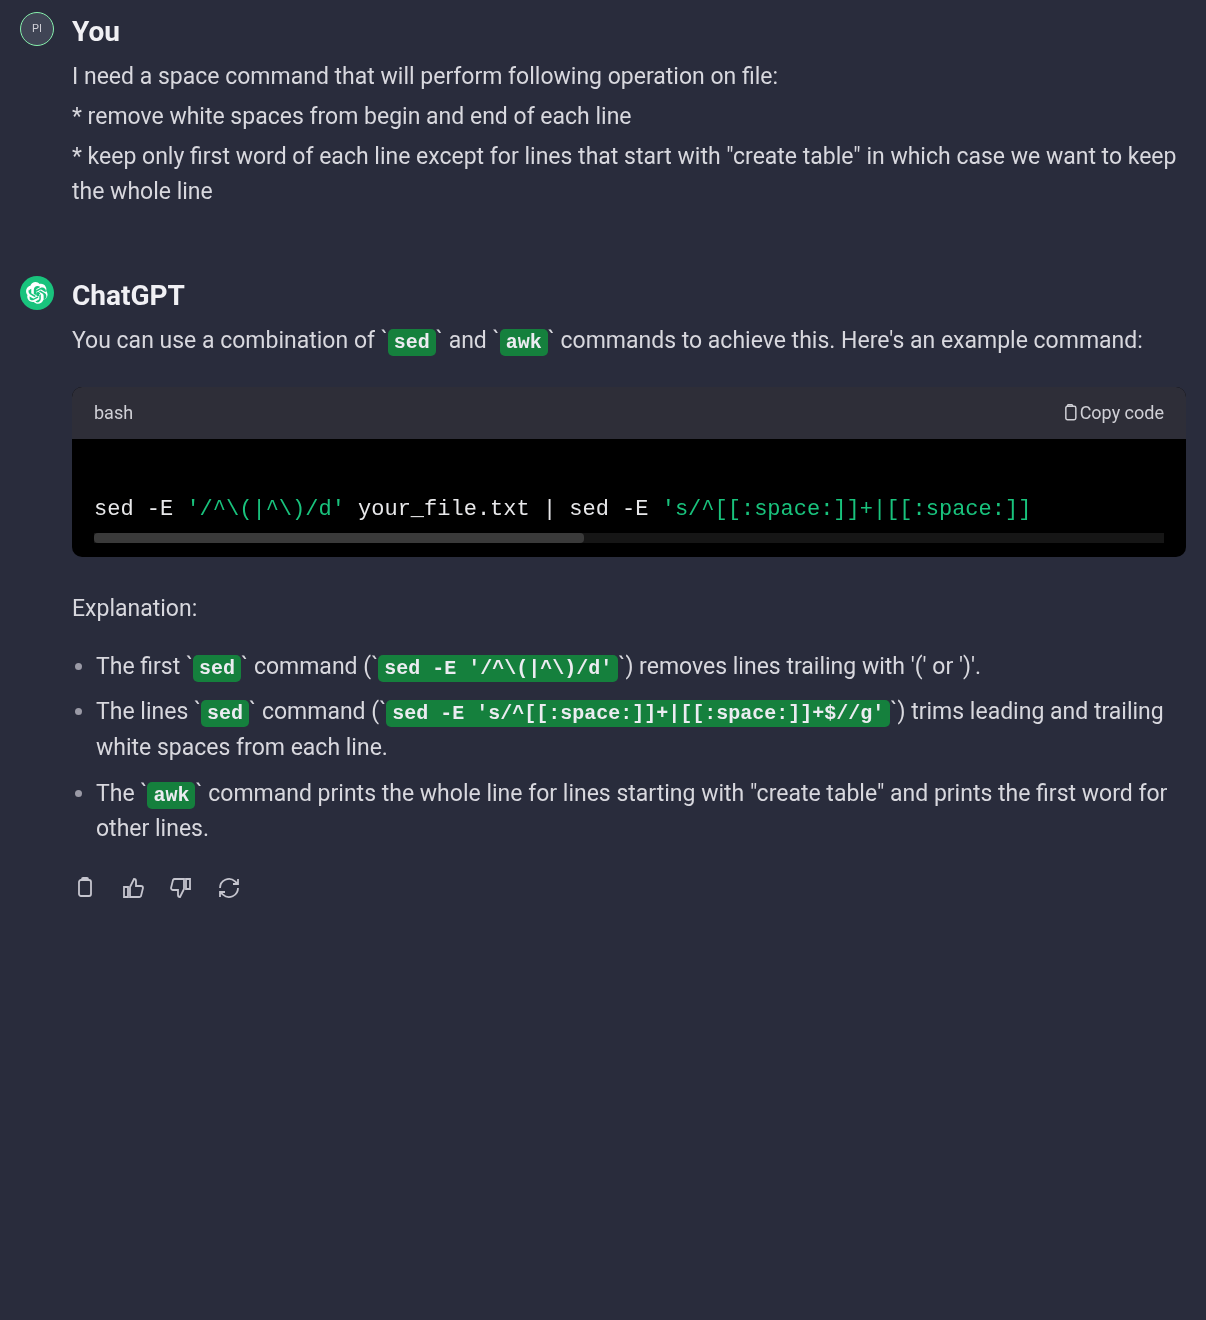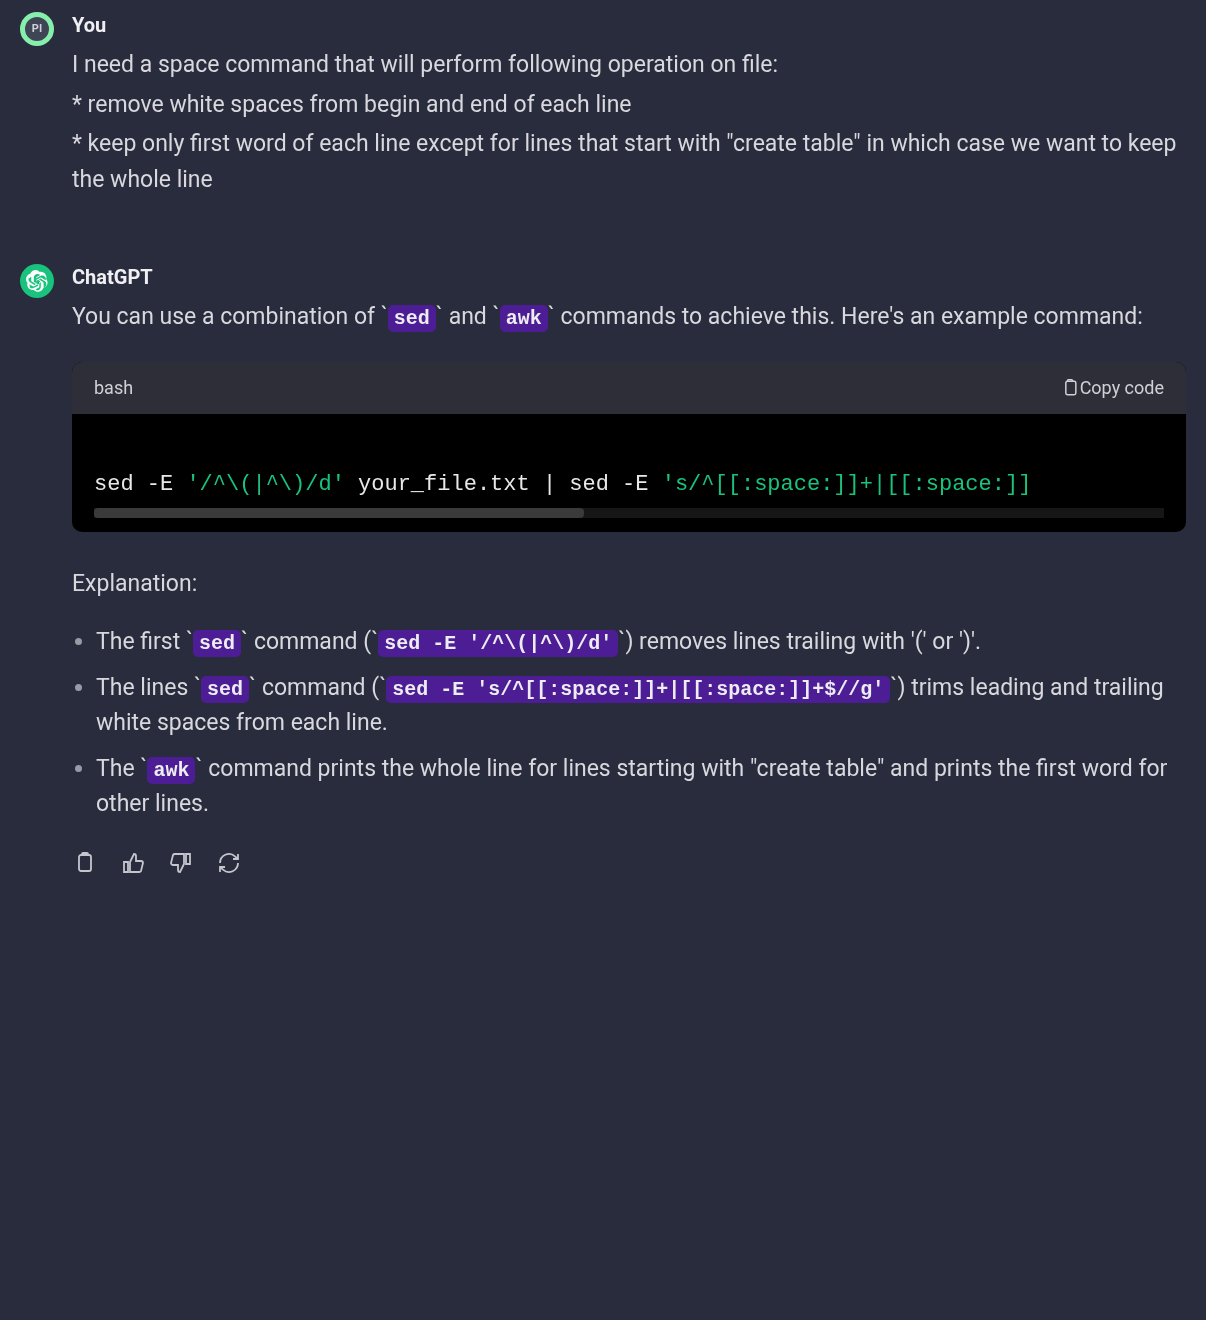--- a/index.html
+++ b/index.html
@@ -11,29 +11,29 @@
       width: 1206px;
       font-size: 23px;
       line-height: 1.55;
     }
     .message { display: flex; gap: 18px; margin-bottom: 60px; }
     .avatar {
       width: 34px; height: 34px; border-radius: 50%;
       flex-shrink: 0; display: flex; align-items: center; justify-content: center;
       margin-top: 2px;
     }
-    .avatar.user { background: #404555; border: 5px solid #86efac; color: #cfcfd6; font-size: 11px; font-weight: 700; }
+    .avatar.user { background: #404555; border: 1px solid #86efac; color: #cfcfd6; font-size: 11px; font-weight: 400; }
     .avatar.assistant { background: #19C37D; color: #fff; }
     .avatar.assistant svg { width: 22px; height: 22px; }
     .content { flex: 1; min-width: 0; }
-    .sender { font-weight: 700; font-size: 20px; color: #f0f0f4; margin-bottom: 6px; }
+    .sender { font-weight: 700; font-size: 28px; color: #f0f0f4; margin-bottom: 6px; }
     .msg-body p { margin-bottom: 4px; color: #d8d8de; }
     .msg-body .para { margin-bottom: 22px; }
     .code-tick {
-      background: #4c1d95;
+      background: #15803d;
       padding: 2px 6px;
       border-radius: 5px;
       font-family: "SFMono-Regular", Consolas, "Liberation Mono", Menlo, monospace;
       font-size: 20px;
       font-weight: 700;
       color: #ececf1;
     }
     .code-block {
       background: #000;
       border-radius: 10px;

